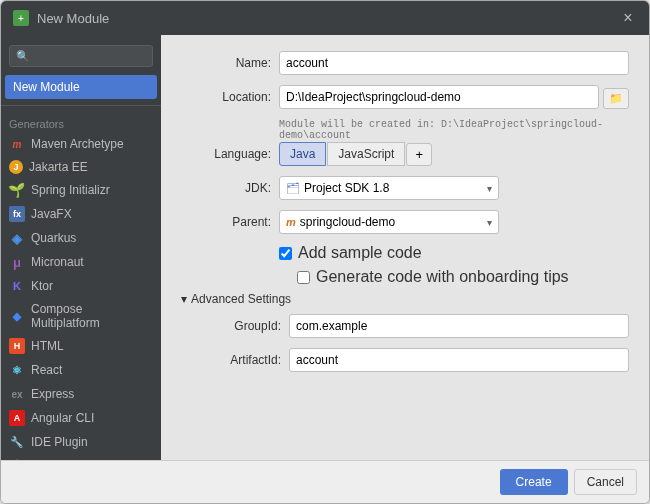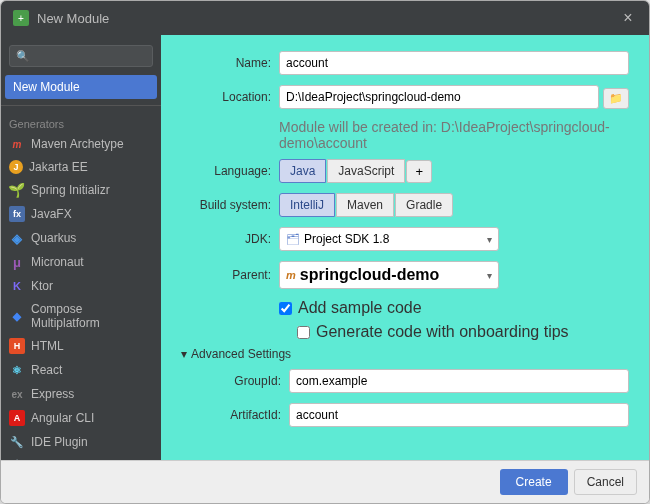--- a/index.html
+++ b/index.html
@@ -136,21 +136,21 @@
     .icon-maven { color: #e74c3c; font-style: italic; font-size: 10px; }
     .icon-jakarta { background: #e8a020; border-radius: 50%; width: 14px; height: 14px; color: white; font-size: 9px; }
     .icon-spring { color: #6aaf23; font-size: 14px; }
     .icon-javafx { background: #4a6da7; color: white; font-size: 9px; border-radius: 2px; }
     .icon-html { background: #e44d26; color: white; font-size: 9px; border-radius: 2px; }
     .icon-angular { background: #dd1b16; color: white; font-size: 9px; border-radius: 2px; }
     .main-panel {
       flex: 1;
       padding: 16px 20px;
       overflow-y: auto;
-      background: #5eead4;
+      background: #e5e5e5;
     }
     .form-row {
       display: flex;
       align-items: center;
       margin-bottom: 10px;
       gap: 8px;
     }
     .form-label {
       width: 90px;
       text-align: right;
@@ -184,23 +184,24 @@
     .browse-btn {
       border: 1px solid #c0c0c0;
       background: #eeeeee;
       padding: 3px 5px;
       cursor: pointer;
       border-radius: 3px;
       font-size: 11px;
     }
     .hint-text {
       color: #777;
-      font-size: 14px;
+      font-size: 10px;
       margin-left: 98px;
-      margin-bottom: 8px;
+      margin-bottom: 1px;
+      font-family: Liberation Mono, monospace;
     }
     .btn-group {
       display: flex;
       gap: 1px;
       align-items: center;
     }
     .toggle-btn {
       padding: 4px 10px;
       border: 1px solid #c0c0c0;
       background: #eeeeee;
@@ -401,43 +402,35 @@
 
       <div class="form-row">
         <label class="form-label">Language:</label>
         <div class="btn-group">
           <button class="toggle-btn active">Java</button>
           <button class="toggle-btn">JavaScript</button>
           <button class="add-btn">+</button>
         </div>
       </div>
 
-      <div class="form-row">
-        <label class="form-label">Build system:</label>
-        <div class="btn-group">
-          <button class="toggle-btn active">IntelliJ</button>
-          <button class="toggle-btn">Maven</button>
-          <button class="toggle-btn">Gradle</button>
-        </div>
-      </div>
 
       <div class="form-row">
         <label class="form-label">JDK:</label>
         <div class="jdk-select" style="max-width:220px;">
           <span style="color:#5a7ec9;margin-right:4px;font-size:11px;">🗂</span>
           <span style="flex:1;font-size:12px;">Project SDK 1.8</span>
           <span style="color:#666;font-size:10px;">▾</span>
         </div>
       </div>
 
       <div class="form-row">
         <label class="form-label">Parent:</label>
         <div class="jdk-select" style="max-width:220px;">
           <span style="color:#c87820;margin-right:4px;font-size:11px;font-style:italic;font-weight:bold;">m</span>
-          <span style="flex:1;font-size:16px;font-weight:bold;">springcloud-demo</span>
+          <span style="flex:1;font-size:12px;">springcloud-demo</span>
           <span style="color:#666;font-size:10px;">▾</span>
         </div>
       </div>
 
       <div class="checkbox-row">
         <input type="checkbox" id="addSample" checked="" style="">
         <label class="checkbox-label" for="addSample">Add sample code</label>
       </div>
       <div class="checkbox-row" style="padding-left:18px;">
         <input type="checkbox" id="genTips" style="">

